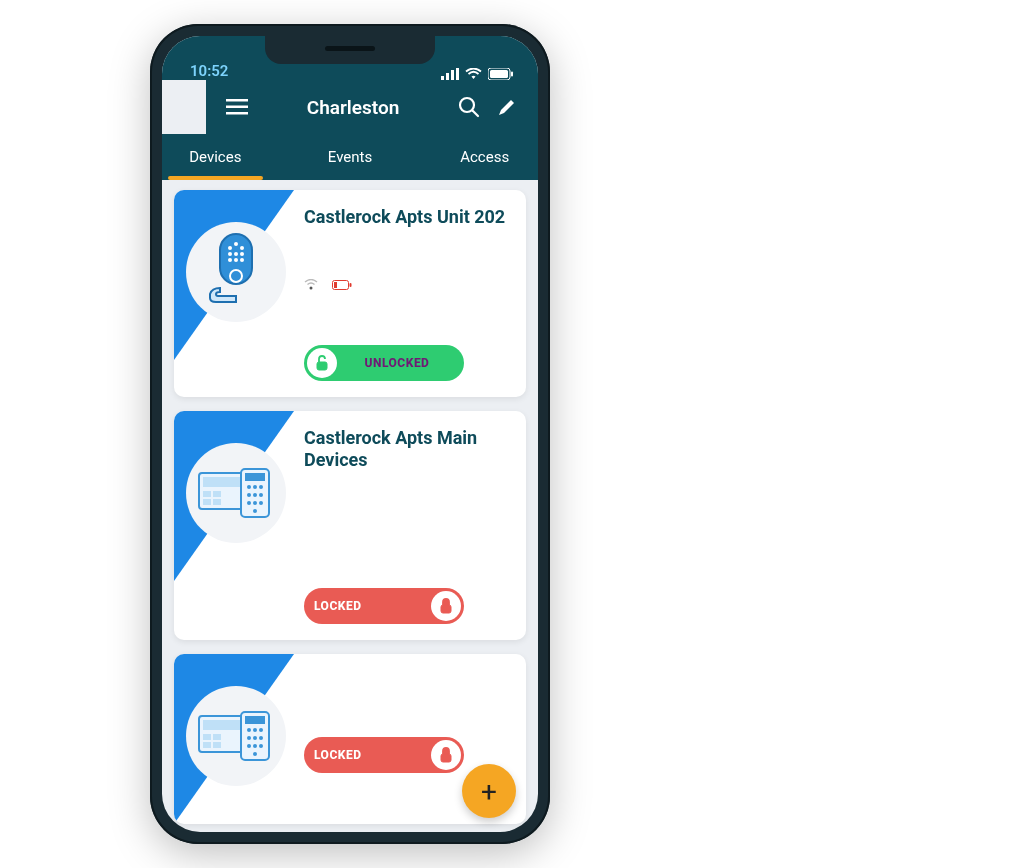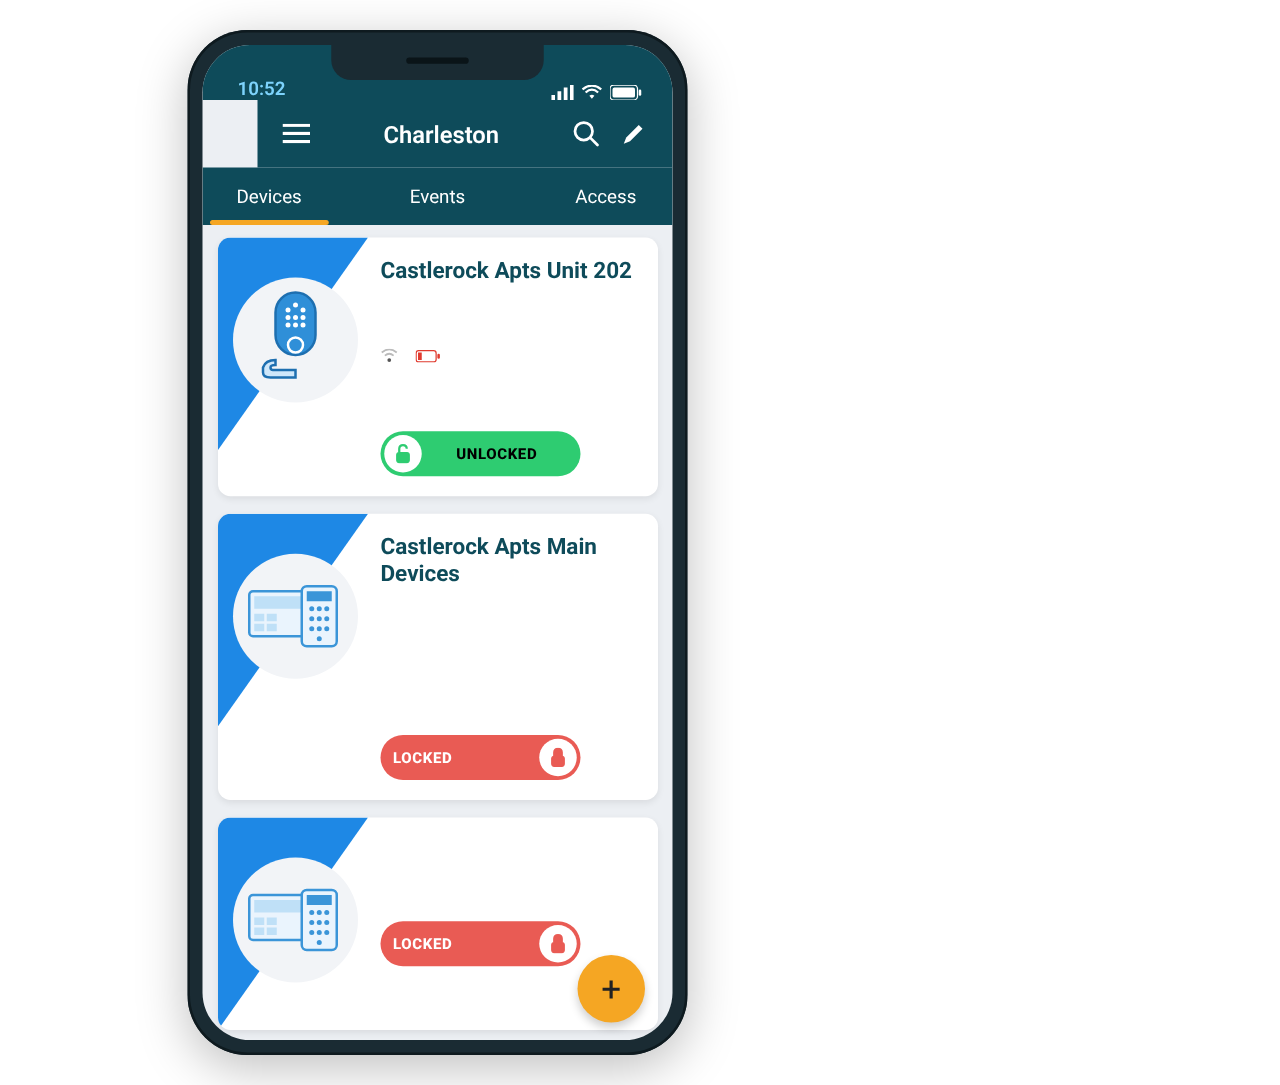--- a/index.html
+++ b/index.html
@@ -165,21 +165,21 @@
     width: 160px;
     position: relative;
   }
   .pill .knob {
     width: 30px; height: 30px; border-radius: 50%;
     background: #fff;
     display: flex; align-items: center; justify-content: center;
     margin: 3px;
     flex-shrink: 0;
   }
-  .pill.green { background: #2ecc71; color: #000000; }
+  .pill.green { background: #2ecc71; color: #701a75; }
   .pill.green .knob svg path, .pill.green .knob svg rect { stroke: #2ecc71; }
   .pill.green .label { flex:1; text-align:center; padding-right:10px; }
   .pill.red { background: #e95b54; color: #fff; }
   .pill.red .label { flex:1; text-align:left; padding-left:10px; }
   .pill.red .knob { margin-left:auto; }
   .pill.red .knob svg path, .pill.red .knob svg rect { stroke: #e95b54; fill:#e95b54; }
   .fab {
     position: absolute;
     bottom: 14px; right: 22px;
     width: 54px; height: 54px;

